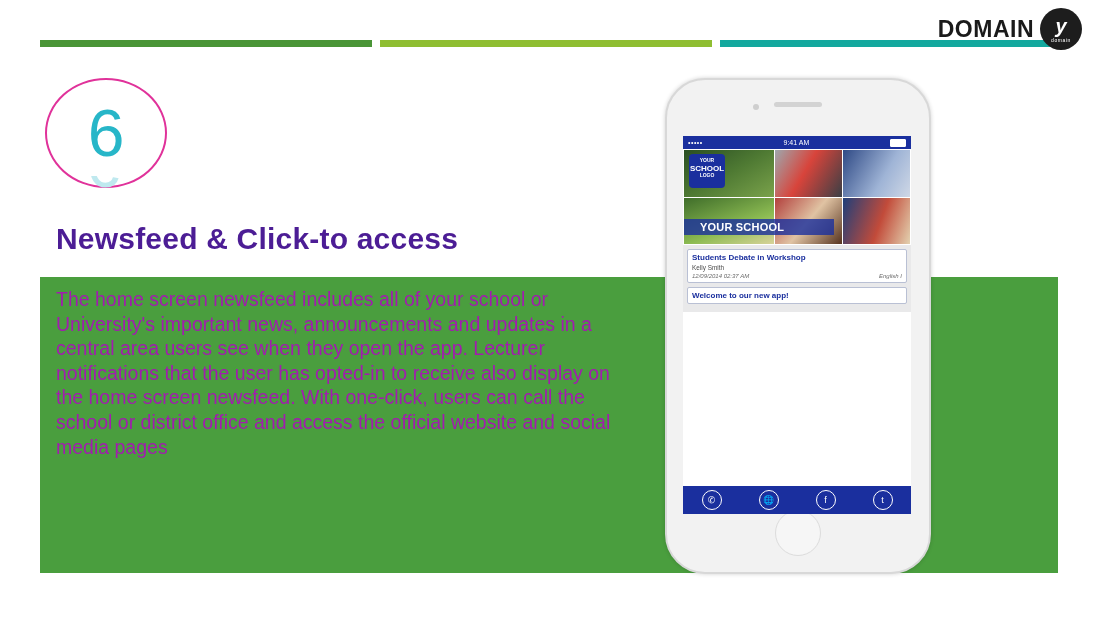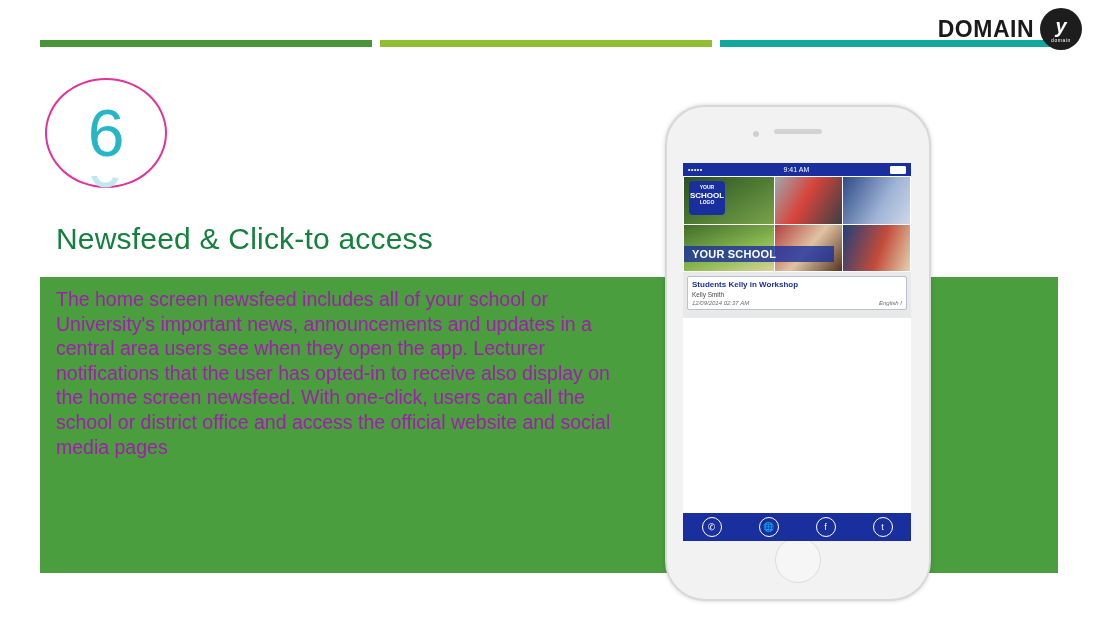--- a/index.html
+++ b/index.html
@@ -101,22 +101,22 @@
     position: relative;
     top: -45px;
   }
 
   
   .heading {
     position: absolute;
     left: 56px;
     top: 222px;
     font-size: 30px;
-    color: #15803d;
-    font-weight: normal;
+    color: #4c1d95;
+    font-weight: bold;
     letter-spacing: 0.2px;
   }
 
   
   .green-panel {
     position: absolute;
     left: 40px;
     top: 277px;
     width: 1018px;
     height: 296px;
@@ -136,21 +136,20 @@
   .phone {
     position: absolute;
     left: 665px;
     top: 78px;
     width: 262px;
     height: 492px;
     background: #f2f2f2;
     border: 2px solid #d8d8d8;
     border-radius: 40px;
     box-shadow: 0 0 4px rgba(0,0,0,0.18);
-    margin-top: 27px;
   }
   .phone-speaker {
     position: absolute;
     left: 50%;
     top: 22px;
     transform: translateX(-50%);
     width: 48px;
     height: 5px;
     border-radius: 3px;
     background: #d3d3d3;
@@ -227,21 +226,21 @@
   .t6 { background: linear-gradient(110deg,#1f3f7a 0%, #c24b3a 55%, #e3d2b0 100%); }
   .collage-banner {
     position: absolute;
     left: 1px;
     bottom: 10px;
     width: 150px;
     background: rgba(26,47,158,0.80);
     color: #ffffff;
     font-size: 11px;
     font-weight: bold;
-    padding: 2px 8px;
+    padding: 2px 16px;
     box-sizing: border-box;
     letter-spacing: 0.2px;
   }
   .crest {
     position: absolute;
     left: 6px;
     top: 5px;
     width: 36px;
     height: 34px;
     border-radius: 4px;
@@ -392,28 +391,31 @@
         <span class="big">SCHOOL</span>
         <span>LOGO</span>
       </div>
       <div class="collage-banner">YOUR SCHOOL</div>
     </div>
 
     <div class="feed">
 
 
       <div class="card">
-        <div class="card-title">Students Kelly in Workshop</div>
+        <div class="card-title">Students Debate in Workshop</div>
         <div class="card-author">Kelly Smith</div>
         <div class="card-meta">
           <span>12/09/2014 02:37 AM</span>
           <span>English I</span>
         </div>
       </div>
 
+      <div class="card small">
+        <div class="card-title">Welcome to our new app!</div>
+      </div>
 
     </div>
 
     <div class="tabbar">
       <span class="tab-icon">✆</span>
       <span class="tab-icon">🌐</span>
       <span class="tab-icon">f</span>
       <span class="tab-icon">t</span>
     </div>
 

